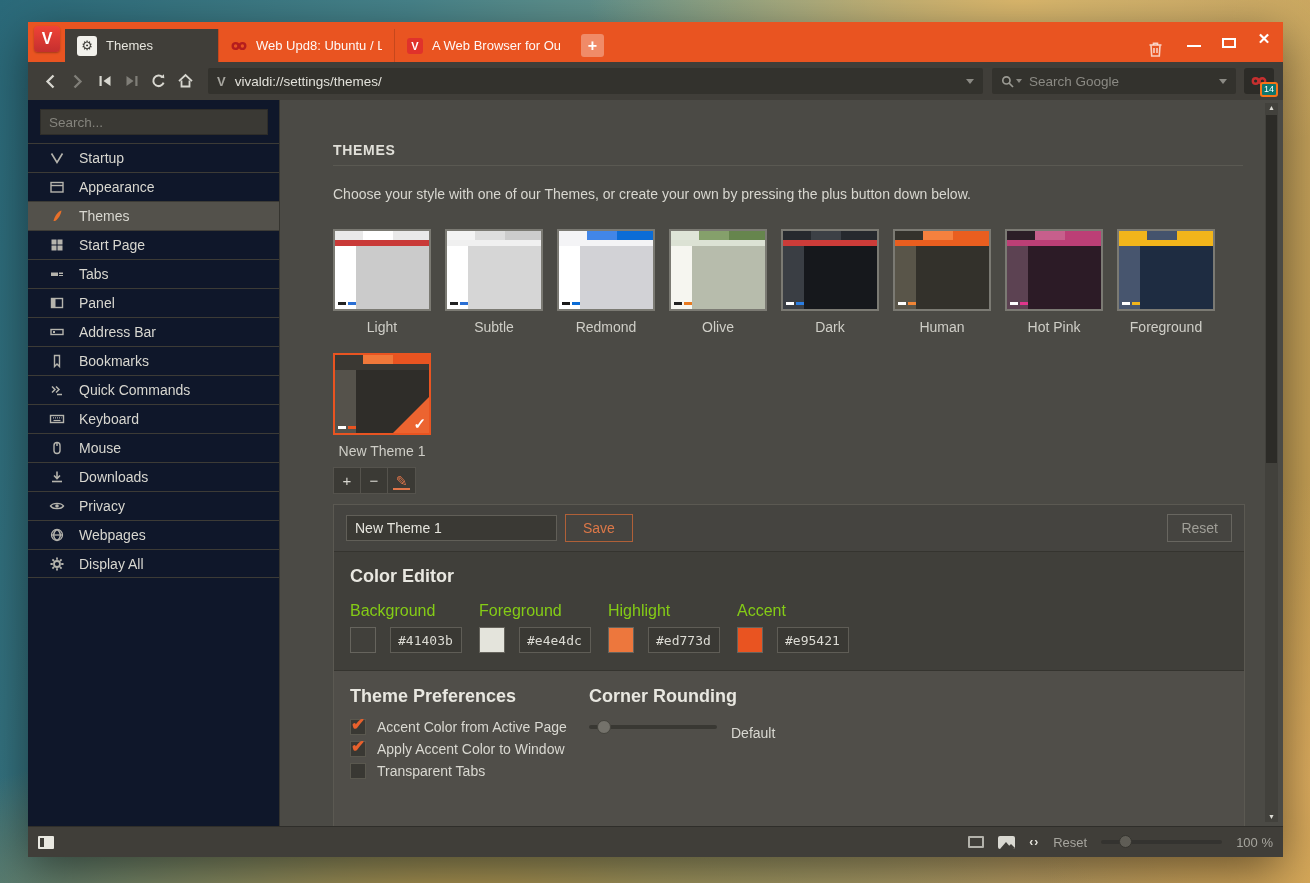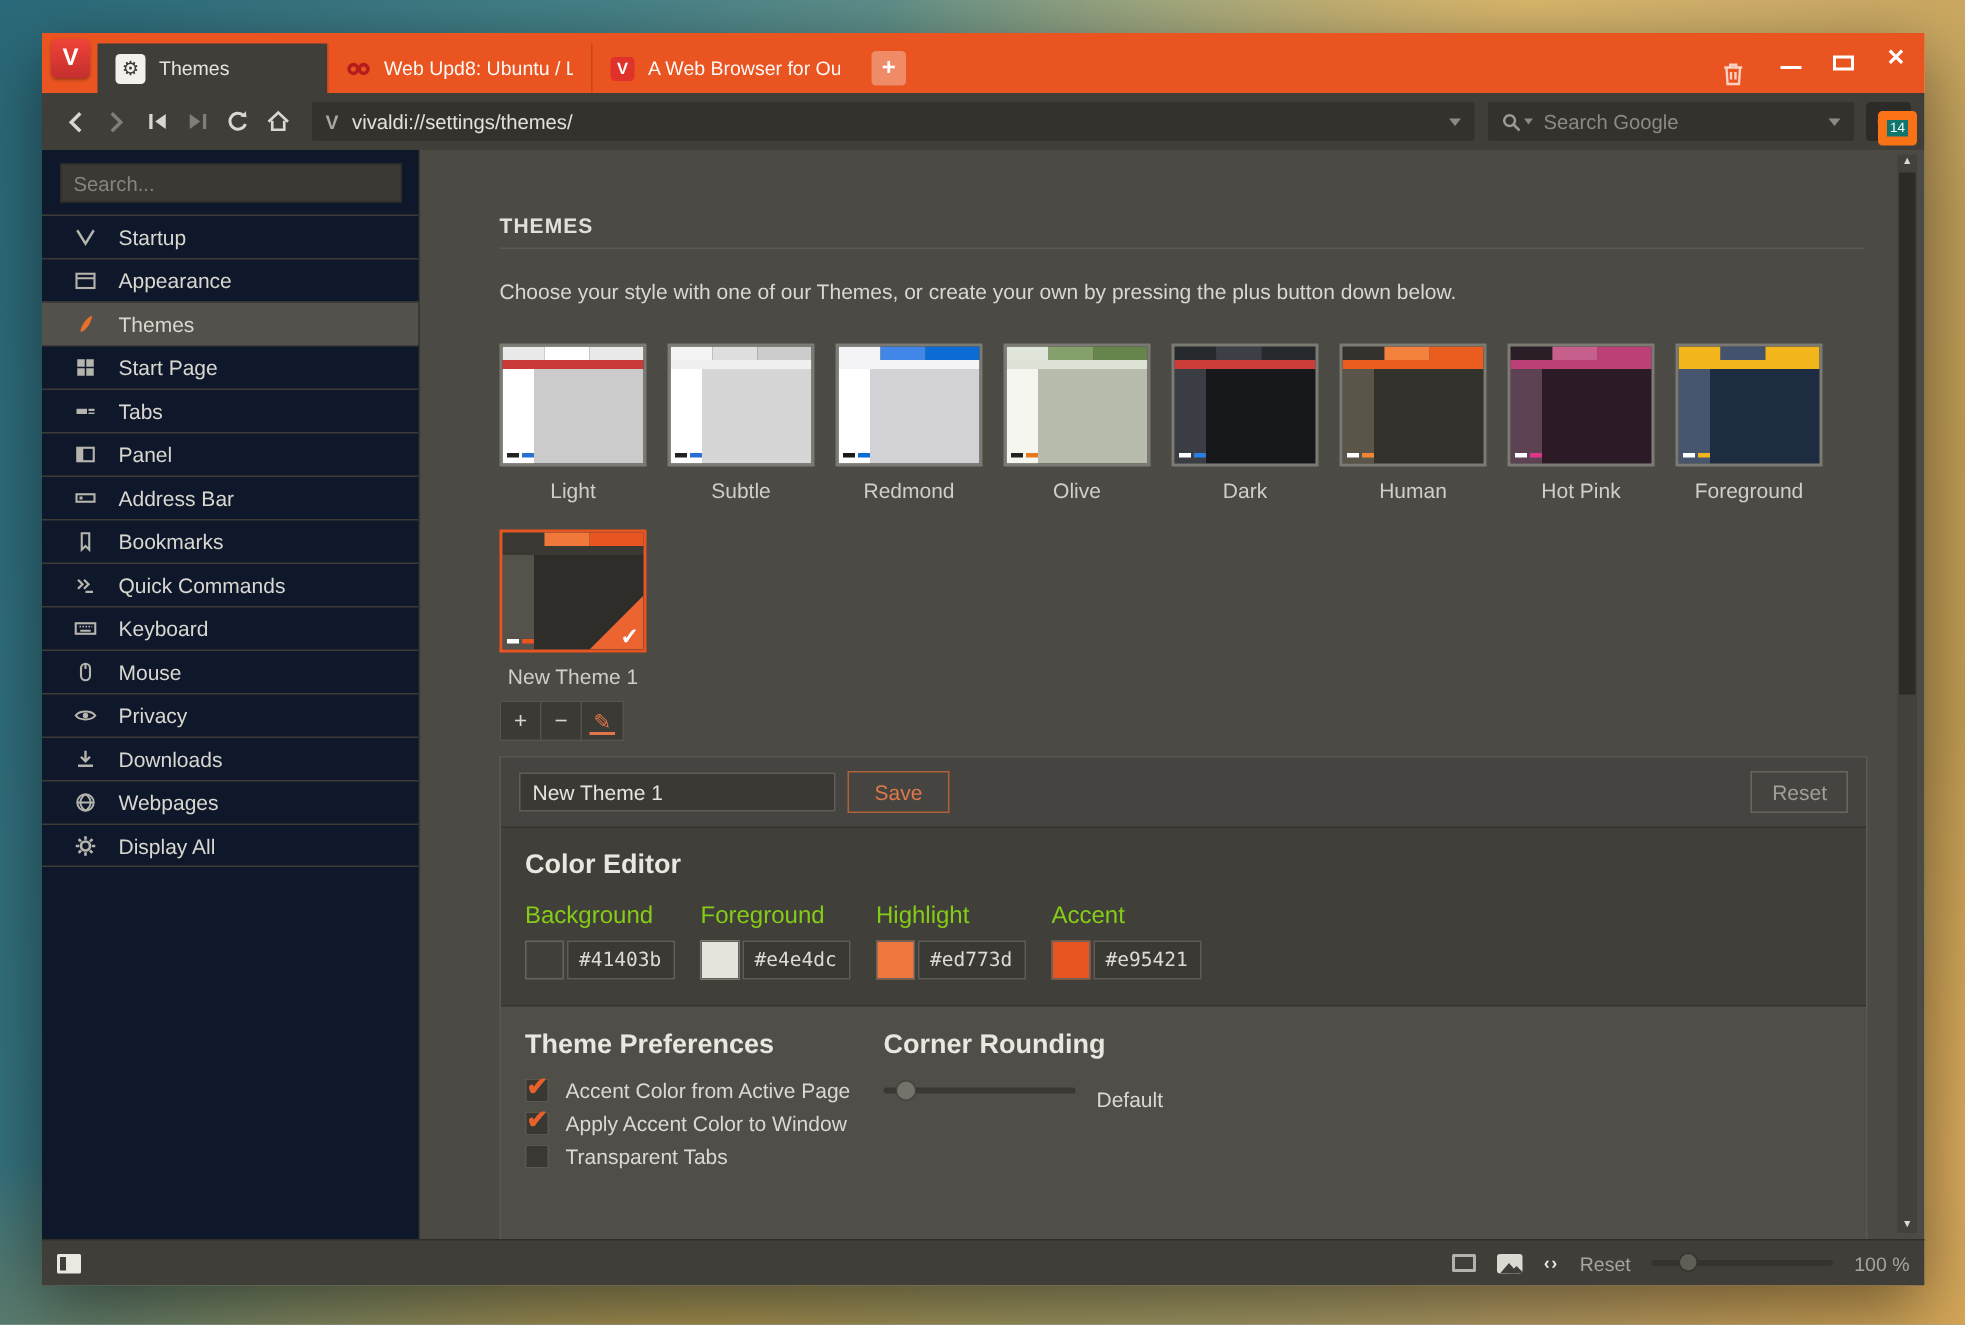--- a/index.html
+++ b/index.html
@@ -51,21 +51,21 @@
   .url-text { color:#e2e1da; font-size:13.5px; flex:1; }
   .dd-arrow { width:0; height:0; border-left:4px solid transparent; border-right:4px solid transparent;
     border-top:5px solid #8b8a84; }
   .search-field { width:244px; height:26px; background:#33322d; border-radius:2px;
     display:flex; align-items:center; padding:0 9px; gap:7px; }
   .search-placeholder { color:#8b8a84; font-size:13.5px; flex:1; }
   .mini-dd { width:0; height:0; border-left:3px solid transparent; border-right:3px solid transparent;
     border-top:4px solid #8b8a84; }
   .ext-btn { width:30px; height:26px; background:#2c2b27; border-radius:3px; margin-left:8px; position:relative;
     display:flex; align-items:center; justify-content:center; }
-  .ext-badge { position:absolute; right:-4px; bottom:-3px; background:#0f766e; border:6px solid #f97316;
+  .ext-badge { position:absolute; right:-4px; bottom:-3px; background:#0f766e; border:2px solid #f97316;
     border-radius:3px; color:#fff; font-size:9px; padding:0 2px; line-height:11px;margin-left:27px; }
 
   
   .main { flex:1; display:flex; background:#4b4a45; min-height:0; }
   .sidebar { width:252px; background:#0f172a; border-right:1px solid #35342f; }
   .sidebar-search { display:block; margin:9px 12px 8px; width:228px; height:26px; background:#3a3934;
     border:1px solid #2e2d29; color:#d6d5ce; font-size:13.5px; padding:0 8px; font-family:inherit; }
   .sidebar-search::placeholder { color:#85847d; }
   .side-list { list-style:none; }
   .side-item { height:29px; display:flex; align-items:center; gap:14px; padding-left:21px;
@@ -110,21 +110,21 @@
     font-size:14px; padding:0 8px; font-family:inherit; }
   .save-btn { margin-left:8px; height:28px; padding:0 17px; background:transparent; border:1px solid #b06038;
     color:#dd7848; font-size:14px; font-family:inherit; }
   .reset-btn { margin-left:auto; height:28px; padding:0 13px; background:transparent; border:1px solid #686660;
     color:#a09f98; font-size:14px; font-family:inherit; }
 
   .color-editor { background:#403f3a; border-top:1px solid #35342f; padding:14px 16px 17px; }
   .section-title { font-weight:bold; font-size:18px; color:#e8e7e0; }
   .fields { display:flex; gap:17px; margin-top:15px; }
   .field-label { font-size:16px; color:#84cc16; margin-bottom:7px; }
-  .swatch-row { display:flex; gap:2px; }
+  .swatch-row { display:flex; gap:14px; }
   .swatch { width:26px; height:26px; border:1px solid #66645d; }
   .hexbox { width:72px; height:26px; background:#3a3934; border:1px solid #5f5d56; color:#dcdbd4;
     font-family:"DejaVu Sans Mono", monospace; font-size:13px; display:flex; align-items:center; padding-left:7px; }
 
   .prefs { background:#504e49; border-top:1px solid #35342f; padding:15px 16px 41px; display:flex; }
   .prefs-left { width:223px; }
   .checkrows { margin-top:12px; }
   .checkrow { display:flex; align-items:center; margin-bottom:6px; height:16px; }
   .checkbox { width:16px; height:16px; background:#393833; border:1px solid #5a584f; margin-right:11px; position:relative; flex:0 0 auto; }
   .checkbox.checked::after { content:"\2714"; position:absolute; left:0px; top:-6px; color:#e8602c; font-size:17px; font-weight:bold; }
@@ -362,36 +362,36 @@
             <span class="side-icon">
               <svg width="16" height="16" viewBox="0 0 16 16" fill="none" stroke="#b5b4ad" stroke-width="1.4">
                 <rect x="5" y="2.5" width="6" height="11" rx="3"></rect>
                 <path d="M8 2.5 v3.5"></path>
               </svg>
             </span>
             <span>Mouse</span>
           </li>
           <li class="side-item">
             <span class="side-icon">
-              <svg width="16" height="16" viewBox="0 0 16 16">
-                <path d="M1.5 8 C4 4.5 12 4.5 14.5 8 C12 11.5 4 11.5 1.5 8 Z" fill="none" stroke="#b5b4ad" stroke-width="1.4"></path>
-                <circle cx="8" cy="8" r="1.8" fill="#b5b4ad"></circle>
-              </svg>
-            </span>
-            <span>Privacy</span>
-          </li>
-          <li class="side-item">
-            <span class="side-icon">
               <svg width="16" height="16" viewBox="0 0 16 16" fill="none" stroke="#b5b4ad" stroke-width="1.6">
                 <path d="M8 2.5 v6.5"></path>
                 <path d="M5 6.5 l3 3 l3 -3"></path>
                 <path d="M3 12.5 h10"></path>
               </svg>
             </span>
             <span>Downloads</span>
+          </li>
+          <li class="side-item">
+            <span class="side-icon">
+              <svg width="16" height="16" viewBox="0 0 16 16">
+                <path d="M1.5 8 C4 4.5 12 4.5 14.5 8 C12 11.5 4 11.5 1.5 8 Z" fill="none" stroke="#b5b4ad" stroke-width="1.4"></path>
+                <circle cx="8" cy="8" r="1.8" fill="#b5b4ad"></circle>
+              </svg>
+            </span>
+            <span>Privacy</span>
           </li>
           <li class="side-item">
             <span class="side-icon">
               <svg width="16" height="16" viewBox="0 0 16 16" fill="none" stroke="#b5b4ad" stroke-width="1.3">
                 <circle cx="8" cy="8" r="5.5"></circle>
                 <path d="M2.5 8 h11"></path>
                 <path d="M8 2.5 c-4.5 3 -4.5 8 0 11"></path>
                 <path d="M8 2.5 c4.5 3 4.5 8 0 11"></path>
               </svg>
             </span>

